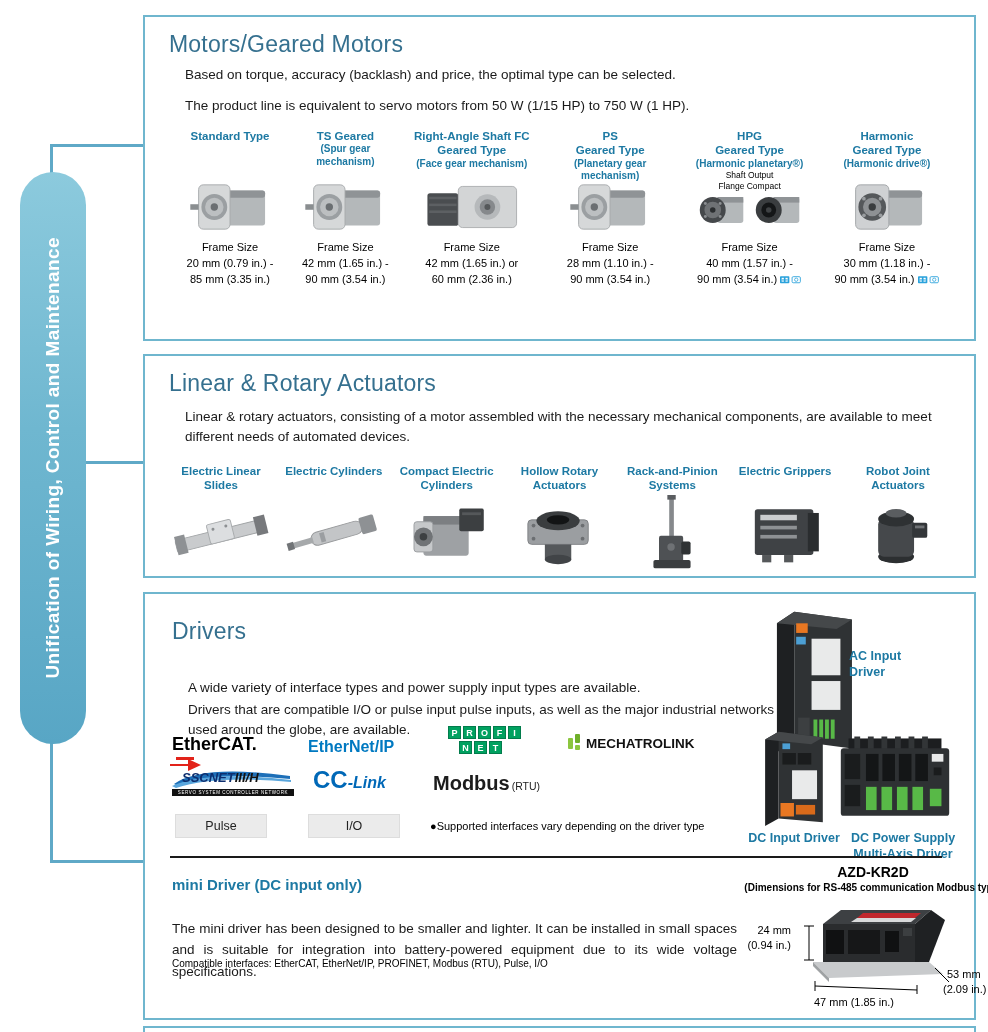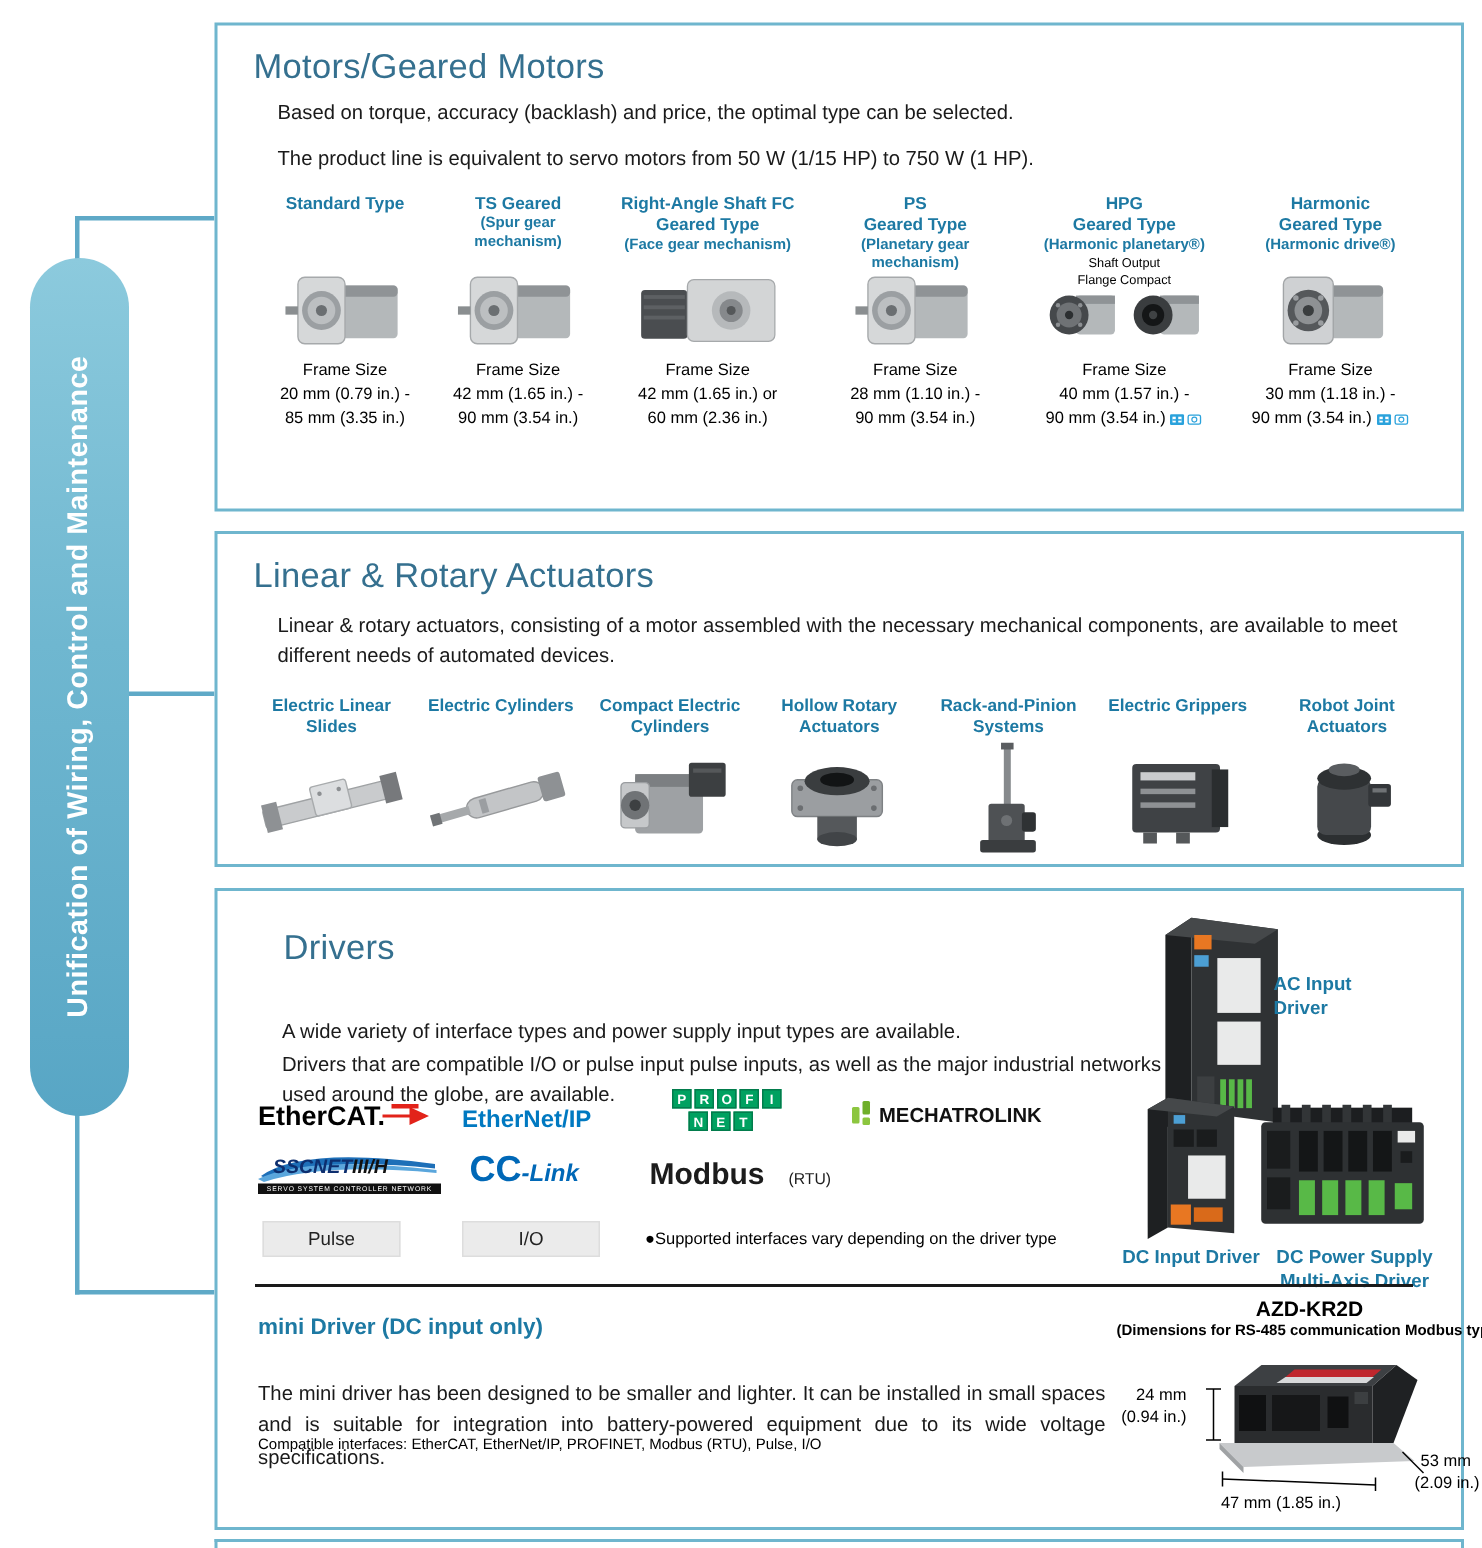--- a/index.html
+++ b/index.html
@@ -56,44 +56,44 @@
   
   #panel-actuators .intro{margin-top:10px;width:790px;line-height:1.5;}
   #act-row{display:flex;justify-content:space-between;margin-top:12px;}
   .acol{width:104px;display:flex;flex-direction:column;align-items:center;text-align:center;}
   .atitle{height:32px;font-size:11.5px;font-weight:bold;color:#1d79a3;line-height:1.3;}
   .aimg{height:76px;display:flex;align-items:center;justify-content:center;}
 
   
   #panel-drivers{position:absolute;}
   .abs{position:absolute;}
-  #drv-title{left:44px;top:24px;}
+  #drv-title{left:27px;top:24px;}
   #drv-intro1{left:27px;top:68px;width:620px;line-height:1.45;}
   #drv-intro2{left:27px;top:90px;width:600px;line-height:1.45;}
 
-  .logo-ethercat{left:27px;top:140px;font-size:18px;font-weight:bold;color:#000;display:flex;align-items:flex-start;}
+  .logo-ethercat{left:27px;top:140px;font-size:18px;font-weight:bold;color:#000;display:flex;align-items:flex-start;flex-direction:column;}
   .logo-ethercat .ec-arrow{margin-left:-4px;}
   .logo-enip{left:163px;top:144px;font-size:16px;font-weight:bold;color:#0079c1;}
   .logo-profinet{left:303px;top:132px;}
   .logo-profinet .pn-row{display:flex;}
   .lb{display:inline-flex;width:13px;height:13px;align-items:center;justify-content:center;
       background:#00a160;border:1px solid #027c4c;color:#fff;font-weight:bold;font-size:9px;margin-right:2px;}
   .pn-row2{margin-left:11px;margin-top:2px;}
   .logo-mech{left:422px;top:140px;display:flex;align-items:center;gap:3px;font-size:13.5px;font-weight:bold;color:#111;}
   .logo-sscnet{left:27px;top:176px;width:122px;}
   .sscnet-main{position:relative;height:18px;display:flex;align-items:flex-start;}
   .sscnet-swoosh{position:absolute;left:0;top:0;}
   .sscnet-text{position:relative;font-style:italic;font-weight:bold;font-size:13px;color:#0d2e6e;margin-left:10px;}
   .sscnet-text .hsuffix{color:#111;}
   .sscnet-bar{margin-top:1px;background:#111;color:#fff;font-size:4.5px;letter-spacing:0.6px;
       padding:1px 2px;text-align:center;white-space:nowrap;overflow:hidden;}
   .logo-cclink{left:168px;top:172px;color:#0068b7;font-weight:bold;}
   .logo-cclink .cc{font-size:24px;}
   .logo-cclink .link{font-size:16px;font-style:italic;}
-  .logo-modbus{left:288px;top:178px;color:#1c1c1c;display:flex;align-items:baseline;gap:16px;}
+  .logo-modbus{left:288px;top:178px;color:#1c1c1c;display:flex;align-items:baseline;gap:2px;}
   .logo-modbus .mb{font-size:20px;font-weight:bold;}
   .logo-modbus .rtu{font-size:10.5px;}
   .graybox{width:92px;height:24px;background:#ebebeb;border:1px solid #dddddd;
       display:flex;align-items:center;justify-content:center;font-size:12.5px;color:#222;}
   #box-pulse{left:30px;top:220px;}
   #box-io{left:163px;top:220px;}
   #iface-note{left:285px;top:226px;font-size:11px;color:#000;}
 
   .drv-label{font-size:12.5px;font-weight:bold;color:#1d79a3;line-height:1.3;}
   #ac-img{left:622px;top:12px;}

